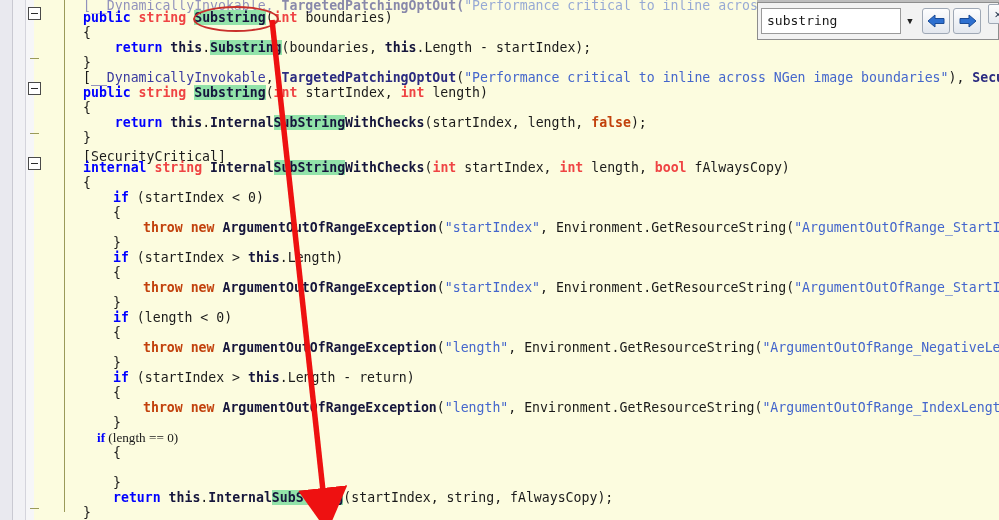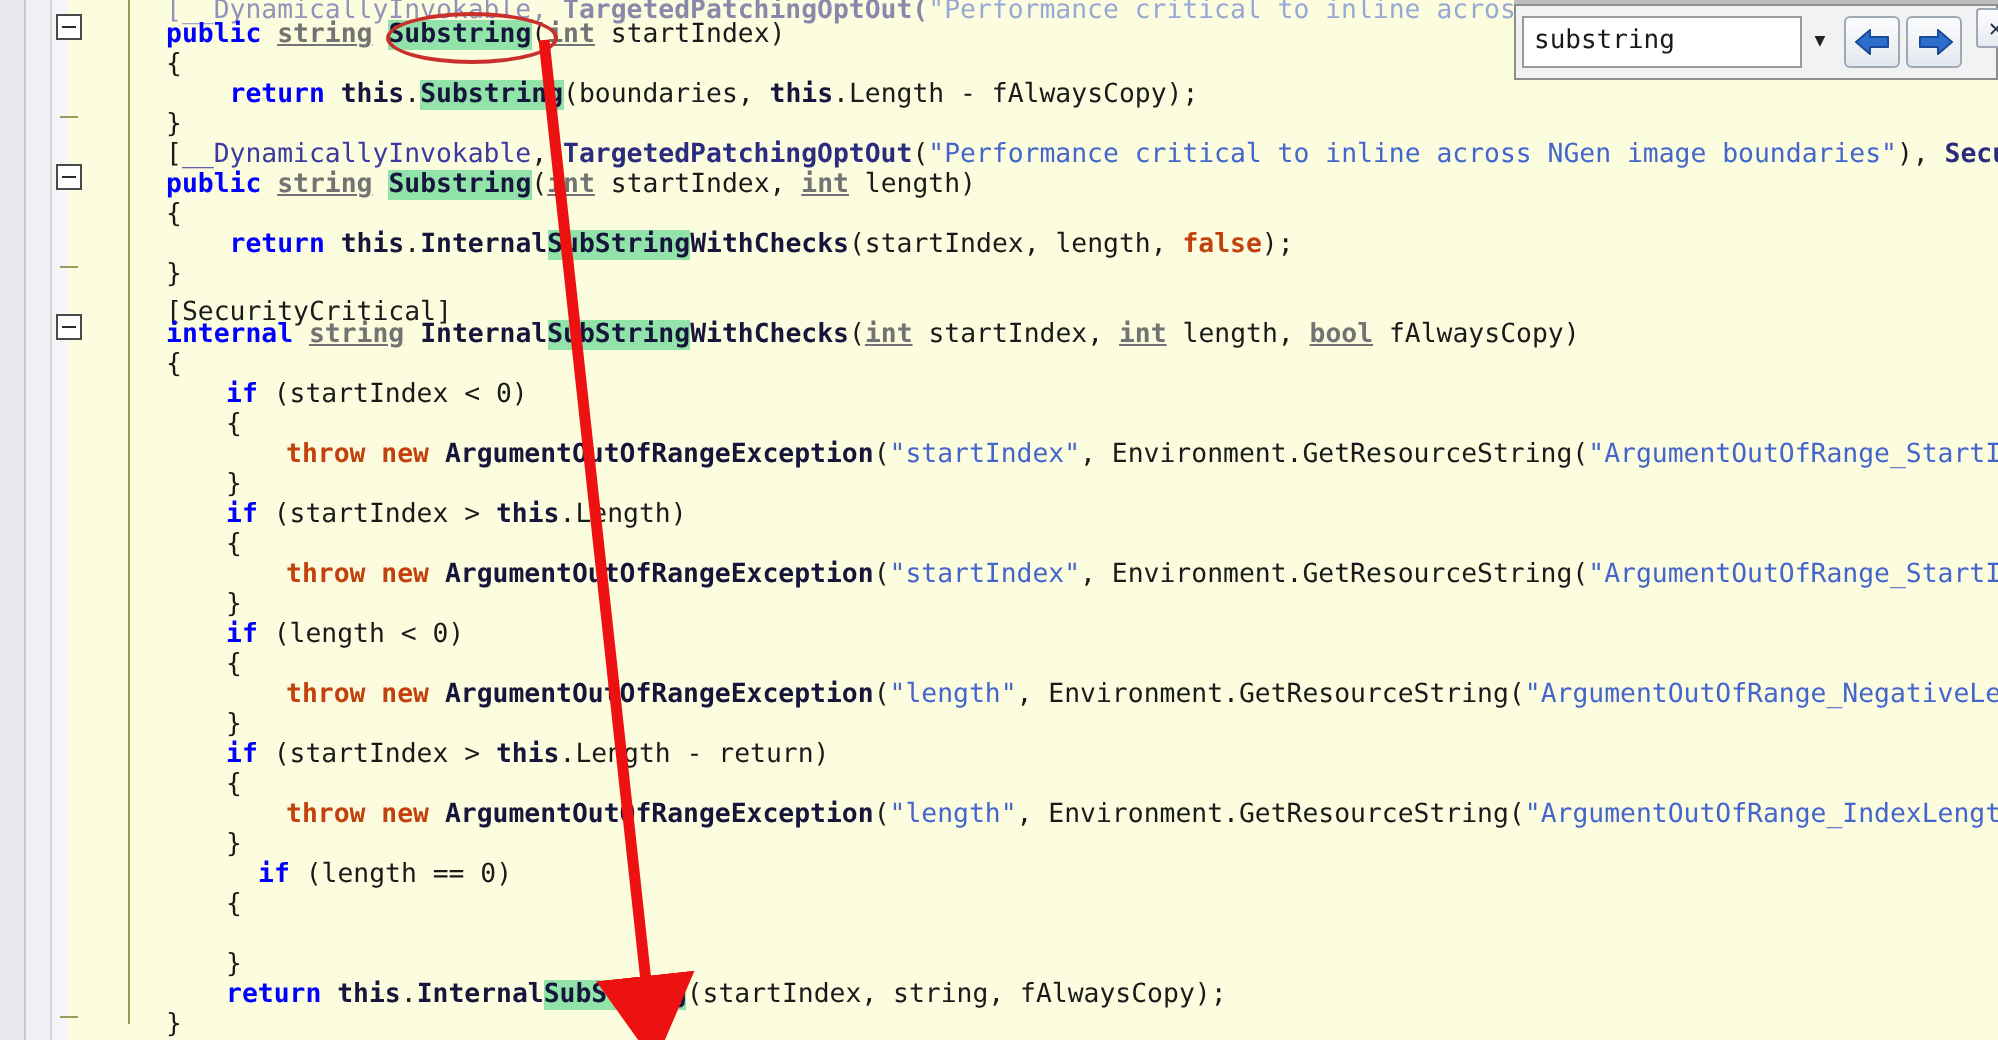--- a/index.html
+++ b/index.html
@@ -33,21 +33,21 @@
   .outline-tick{position:absolute;width:9px;height:1px;background:#9a9a5a;}
 
   
   .line{
     position:absolute;left:0;white-space:pre;
     font-family:"DejaVu Sans Mono","Liberation Mono",monospace;
     font-size:13.2px;line-height:15px;height:15px;
     color:#111111;letter-spacing:0px;
   }
   .kw{color:#0000ff;font-weight:bold;}
-  .kw2{color:#737373;font-weight:bold;text-decoration:underline;}
+  .kw2{color:#ef4444;font-weight:bold;}
   .type{color:#2b2b80;font-weight:bold;}
   .str{color:#4466cc;}
   .attr{color:#3a3aa0;}
   .teal{color:#c2410c;font-weight:bold;}
   .plain{color:#1a1a1a;}
   .bold{font-weight:bold;color:#16163c;}
   .hl{background:#92e3a9;}
   .clip-top{opacity:.55;}
 
   
@@ -97,23 +97,23 @@
 
   <div class="margin-outer"></div>
   <div class="margin-indicator"></div>
   <div class="margin-sel"></div>
   <div class="gutter">
     <div class="outline-rule" style="left:30px;"></div>
   </div>
 
   <div class="code-area" id="code-area">
       <div class="line clip-top" style="top: -2px; left: 16px;"><span class="attr">[__DynamicallyInvokable, </span><span class="type">TargetedPatchingOptOut(</span><span class="str">"Performance critical to inline across NGen image boundaries"</span><span class="plain">), SecurityS</span></div>
-      <div class="line" style="top: 10px; left: 16px;"><span class="kw">public</span><span class="plain"> </span><span class="kw2">string</span><span class="plain"> </span><span class="hl bold">Substring</span><span class="plain">(</span><span class="kw2">int</span><span class="plain"> startIndex)</span></div>
+      <div class="line" style="top: 10px; left: 16px;"><span class="kw">public</span><span class="plain"> </span><span class="kw2">string</span><span class="plain"> </span><span class="hl bold">Substring</span><span class="plain">(</span><span class="kw2">int</span><span class="plain"> boundaries)</span></div>
       <div class="line" style="top: 25px; left: 16px;"><span class="plain">{</span></div>
-      <div class="line" style="top: 40px; left: 16px;"><span class="plain">    </span><span class="kw">return</span><span class="plain"> </span><span class="bold">this</span><span class="plain">.</span><span class="hl bold">Substring</span><span class="plain">(boundaries, </span><span class="bold">this</span><span class="plain">.Length - fAlwaysCopy);</span></div>
+      <div class="line" style="top: 40px; left: 16px;"><span class="plain">    </span><span class="kw">return</span><span class="plain"> </span><span class="bold">this</span><span class="plain">.</span><span class="hl bold">Substring</span><span class="plain">(boundaries, </span><span class="bold">this</span><span class="plain">.Length - startIndex);</span></div>
       <div class="line" style="top: 55px; left: 16px;"><span class="plain">}</span></div>
       <div class="line" style="top: 70px; left: 16px;"><span class="plain">[</span><span class="attr">__DynamicallyInvokable</span><span class="plain">, </span><span class="type">TargetedPatchingOptOut</span><span class="plain">(</span><span class="str">"Performance critical to inline across NGen image boundaries"</span><span class="plain">), </span><span class="type">SecuritySafeCriti</span></div>
       <div class="line" style="top: 85px; left: 16px;"><span class="kw">public</span><span class="plain"> </span><span class="kw2">string</span><span class="plain"> </span><span class="hl bold">Substring</span><span class="plain">(</span><span class="kw2">int</span><span class="plain"> startIndex, </span><span class="kw2">int</span><span class="plain"> length)</span></div>
       <div class="line" style="top: 100px; left: 16px;"><span class="plain">{</span></div>
       <div class="line" style="top: 115px; left: 16px;"><span class="plain">    </span><span class="kw">return</span><span class="plain"> </span><span class="bold">this</span><span class="plain">.</span><span class="bold">Internal</span><span class="hl bold">SubString</span><span class="bold">WithChecks</span><span class="plain">(startIndex, length, </span><span class="teal">false</span><span class="plain">);</span></div>
       <div class="line" style="top: 130px; left: 16px;"><span class="plain">}</span></div>
       <div class="line" style="top: 149px; left: 16px;"><span class="plain">[SecurityCritical]</span></div>
       <div class="line" style="top: 160px; left: 16px;"><span class="kw">internal</span><span class="plain"> </span><span class="kw2">string</span><span class="plain"> </span><span class="bold">Internal</span><span class="hl bold">SubString</span><span class="bold">WithChecks</span><span class="plain">(</span><span class="kw2">int</span><span class="plain"> startIndex, </span><span class="kw2">int</span><span class="plain"> length, </span><span class="kw2">bool</span><span class="plain"> fAlwaysCopy)</span></div>
       <div class="line" style="top: 175px; left: 16px;"><span class="plain">{</span></div>
       <div class="line" style="top: 190px; left: 46px;"><span class="kw">if</span><span class="plain"> (startIndex &lt; 0)</span></div>
@@ -125,21 +125,21 @@
       <div class="line" style="top: 280px; left: 76px;"><span class="teal">throw</span><span class="plain"> </span><span class="teal">new</span><span class="plain"> </span><span class="bold">ArgumentOutOfRangeException</span><span class="plain">(</span><span class="str">"startIndex"</span><span class="plain">, Environment.GetResourceString(</span><span class="str">"ArgumentOutOfRange_StartIndexLargerTha</span></div>
       <div class="line" style="top: 295px; left: 46px;"><span class="plain">}</span></div>
       <div class="line" style="top: 310px; left: 46px;"><span class="kw">if</span><span class="plain"> (length &lt; 0)</span></div>
       <div class="line" style="top: 325px; left: 46px;"><span class="plain">{</span></div>
       <div class="line" style="top: 340px; left: 76px;"><span class="teal">throw</span><span class="plain"> </span><span class="teal">new</span><span class="plain"> </span><span class="bold">ArgumentOutOfRangeException</span><span class="plain">(</span><span class="str">"length"</span><span class="plain">, Environment.GetResourceString(</span><span class="str">"ArgumentOutOfRange_NegativeLength"</span></div>
       <div class="line" style="top: 355px; left: 46px;"><span class="plain">}</span></div>
       <div class="line" style="top: 370px; left: 46px;"><span class="kw">if</span><span class="plain"> (startIndex &gt; </span><span class="bold">this</span><span class="plain">.Length - return)</span></div>
       <div class="line" style="top: 385px; left: 46px;"><span class="plain">{</span></div>
       <div class="line" style="top: 400px; left: 76px;"><span class="teal">throw</span><span class="plain"> </span><span class="teal">new</span><span class="plain"> </span><span class="bold">ArgumentOutOfRangeException</span><span class="plain">(</span><span class="str">"length"</span><span class="plain">, Environment.GetResourceString(</span><span class="str">"ArgumentOutOfRange_IndexLength"</span></div>
       <div class="line" style="top: 415px; left: 46px;"><span class="plain">}</span></div>
-      <div class="line" style="top: 430px; left: 62px;"><span class="kw">if</span><span class="plain"> (length == 0)</span></div>
+      <div class="line" style="top: 430px; left: 30px; font-family: Liberation Serif, serif;"><span class="kw">if</span><span class="plain"> (length == 0)</span></div>
       <div class="line" style="top: 445px; left: 46px;"><span class="plain">{</span></div>
       <div class="line" style="top: 475px; left: 46px;"><span class="plain">}</span></div>
       <div class="line" style="top: 490px; left: 46px;"><span class="kw">return</span><span class="plain"> </span><span class="bold">this</span><span class="plain">.</span><span class="bold">Internal</span><span class="hl bold">SubString</span><span class="plain">(startIndex, string, fAlwaysCopy);</span></div>
       <div class="line" style="top: 505px; left: 16px;"><span class="plain">}</span></div>
     </div>
 
   <div id="outline-layer">
       <div class="collapse-box" style="left: 28px; top: 7px;"></div>
       <div class="collapse-box" style="left: 28px; top: 82px;"></div>
       <div class="collapse-box" style="left: 28px; top: 157px;"></div>

